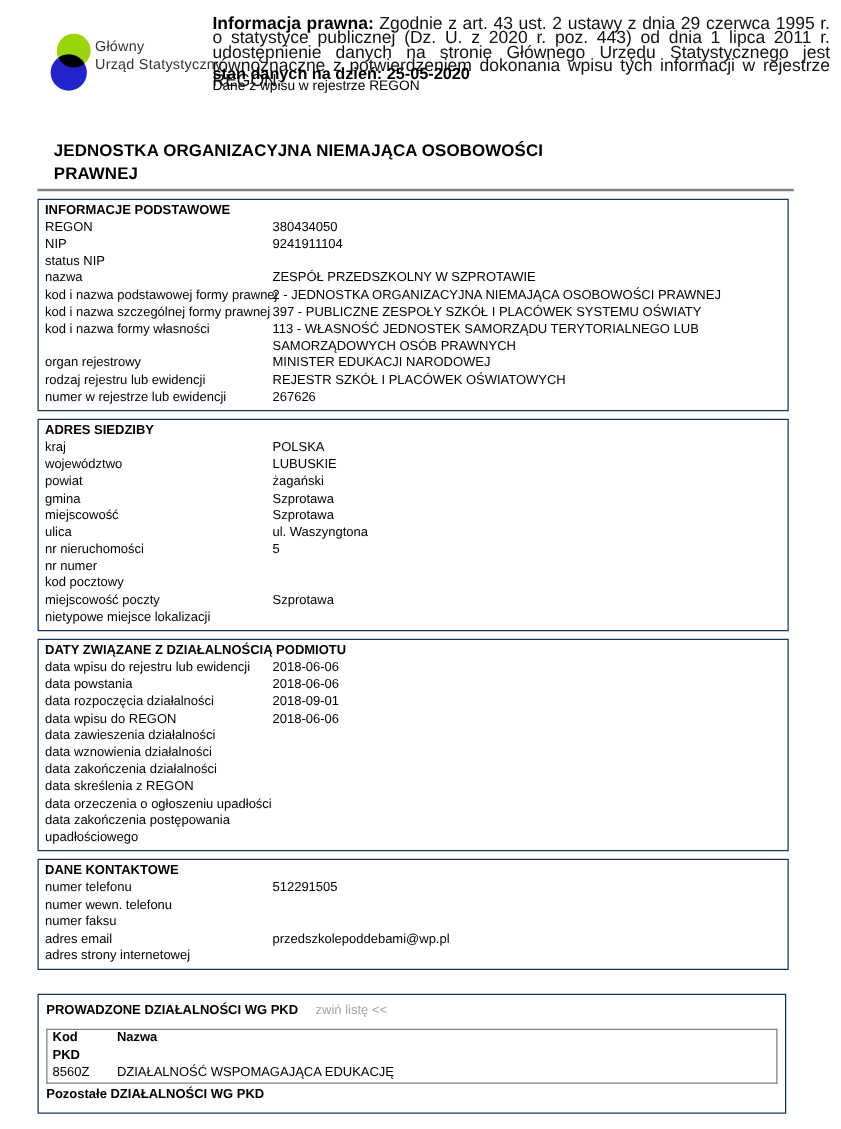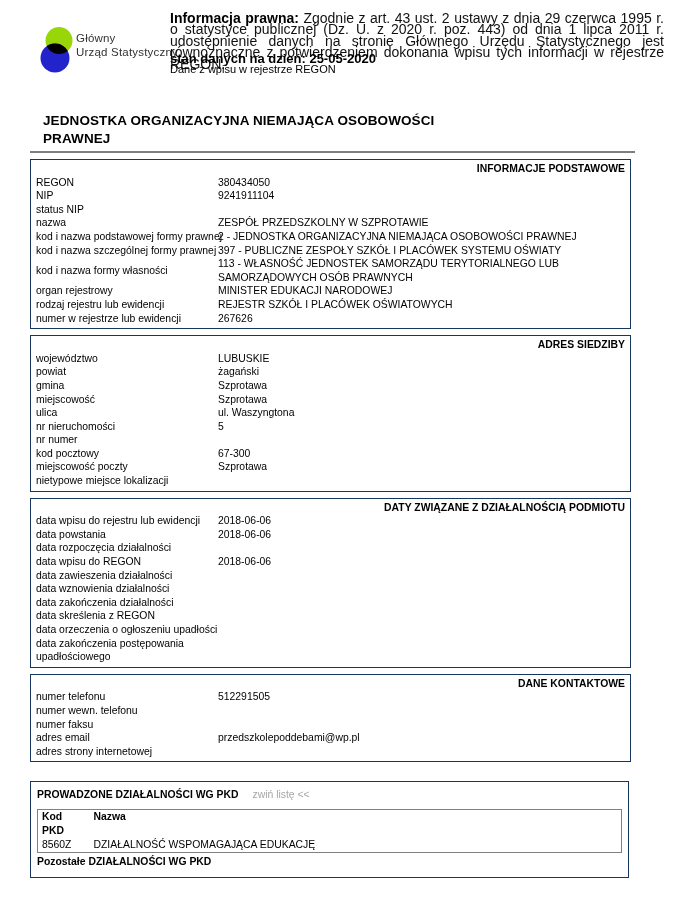--- a/index.html
+++ b/index.html
@@ -43,22 +43,22 @@
   }
   .title-rule{margin-top:4px;height:2px;width:605px;background:var(--title-rule);}
 
   
   .box{
     border:1px solid var(--accent-border);
     width:601px;background:#fff;
     padding:2px 5px 3px 5px;margin-top:6px;
     font-size:10.4px;line-height:13.6px;
   }
-  .box-heading{font-weight:bold;text-align:right;}
-  .frow{display:flex;align-items:center;}
+  .box-heading{font-weight:bold;}
+  .frow{display:flex;align-items:flex-start;}
   .flabel{flex:none;width:182px;white-space:pre;}
   .fvalue{flex:1;white-space:pre-line;min-height:13.6px;}
 
   
   .box.pkd{margin-top:19px;width:599px;padding:4px 6px 6px 6px;}
   .pkd-top{display:flex;align-items:baseline;padding:2px 0 7px 0;}
   .pkd-heading{font-weight:bold;}
   .collapse-link{margin-left:14px;color:var(--muted-link);text-decoration:none;cursor:pointer;}
   .pkd-subhead{font-weight:bold;border-top:1px solid #2f3b4c;padding:2px 0 2px 0;}
   .pkd-other-heading{font-weight:bold;padding:2px 0 2px 0;}
@@ -136,20 +136,24 @@
             <span class="fvalue">REJESTR SZKÓŁ I PLACÓWEK OŚWIATOWYCH</span>
           </div>
           <div class="frow">
             <span class="flabel">numer w rejestrze lub ewidencji</span>
             <span class="fvalue">267626</span>
           </div>
         </section>
         <section class="box">
           <div class="box-heading">ADRES SIEDZIBY</div>
           <div class="frow">
+            <span class="flabel">kraj</span>
+            <span class="fvalue">POLSKA</span>
+          </div>
+          <div class="frow">
             <span class="flabel">województwo</span>
             <span class="fvalue">LUBUSKIE</span>
           </div>
           <div class="frow">
             <span class="flabel">powiat</span>
             <span class="fvalue">żagański</span>
           </div>
           <div class="frow">
             <span class="flabel">gmina</span>
             <span class="fvalue">Szprotawa</span>
@@ -165,21 +169,20 @@
           <div class="frow">
             <span class="flabel">nr nieruchomości</span>
             <span class="fvalue">5</span>
           </div>
           <div class="frow">
             <span class="flabel">nr numer</span>
             <span class="fvalue"></span>
           </div>
           <div class="frow">
             <span class="flabel">kod pocztowy</span>
-            <span class="fvalue">67-300</span>
           </div>
           <div class="frow">
             <span class="flabel">miejscowość poczty</span>
             <span class="fvalue">Szprotawa</span>
           </div>
           <div class="frow">
             <span class="flabel">nietypowe miejsce lokalizacji</span>
             <span class="fvalue"></span>
           </div>
         </section>
@@ -188,20 +191,21 @@
           <div class="frow">
             <span class="flabel">data wpisu do rejestru lub ewidencji</span>
             <span class="fvalue">2018-06-06</span>
           </div>
           <div class="frow">
             <span class="flabel">data powstania</span>
             <span class="fvalue">2018-06-06</span>
           </div>
           <div class="frow">
             <span class="flabel">data rozpoczęcia działalności</span>
+            <span class="fvalue">2018-09-01</span>
           </div>
           <div class="frow">
             <span class="flabel">data wpisu do REGON</span>
             <span class="fvalue">2018-06-06</span>
           </div>
           <div class="frow">
             <span class="flabel">data zawieszenia działalności</span>
             <span class="fvalue"></span>
           </div>
           <div class="frow">

